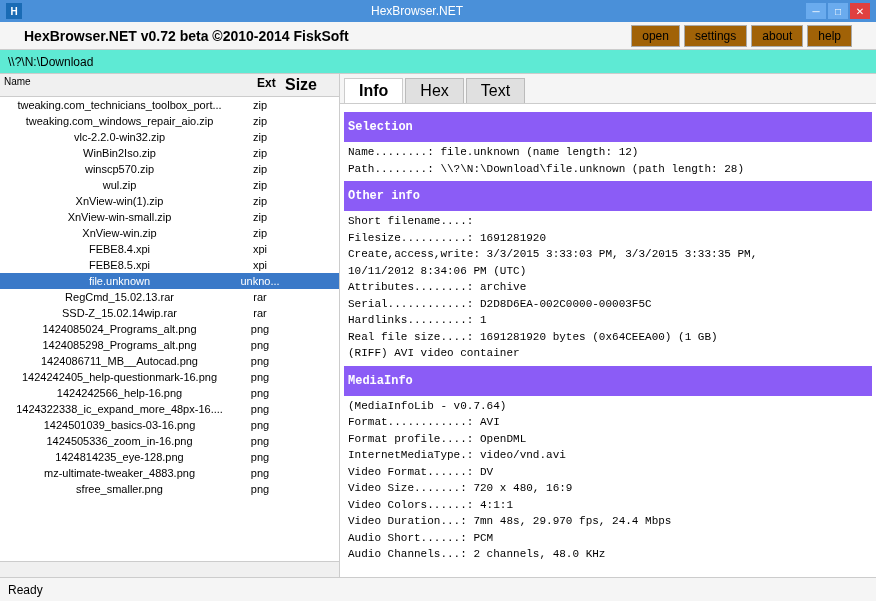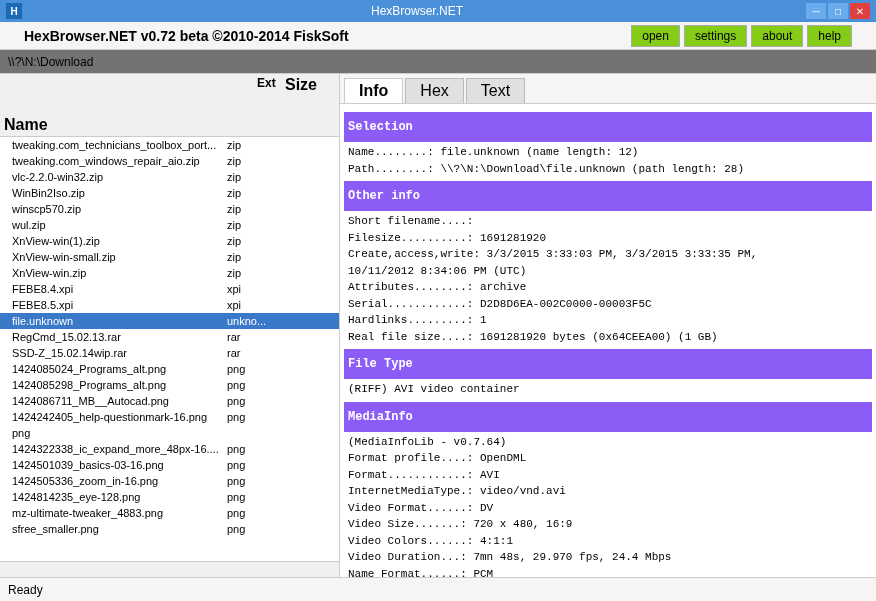--- a/index.html
+++ b/index.html
@@ -51,29 +51,29 @@
       gap: 4px;
     }
     .app-title {
       font-size: 14px;
       font-weight: bold;
       color: #000;
       flex: 1;
     }
     .menu-btn {
       padding: 3px 10px;
-      background: #84cc16;
+      background: #a16207;
       border: 1px solid #aaa;
       cursor: pointer;
       font-size: 12px;
     }
 
     
     .path-bar {
-      background: #737373;
+      background: #5eead4;
       border-bottom: 1px solid #ccc;
       height: 24px;
       display: flex;
       align-items: center;
       padding: 0 8px;
     }
     .path-label {
       font-size: 12px;
       color: #000;
     }
@@ -91,35 +91,36 @@
       border-right: 1px solid #ccc;
       display: flex;
       flex-direction: column;
     }
     .file-list-header {
       display: flex;
       background: #f0f0f0;
       border-bottom: 1px solid #ccc;
       padding: 2px 4px;
     }
-    .col-name { flex: 1; font-weight: bold; font-size: 16px; margin-top: 40px; }
+    .col-name { flex: 1; font-weight: normal; font-size: 10px; }
     .col-ext { width: 28px; font-weight: bold; font-size: 12px; }
     .col-size { width: 50px; font-weight: bold; font-size: 16px; }
     .file-list-body {
       flex: 1;
       overflow-y: auto;
       overflow-x: hidden;
     }
     .file-row {
       display: flex;
-      padding: 1px 12px;
+      padding: 1px 4px;
       cursor: pointer;
       font-size: 11px;
       min-height: 16px;
       align-items: center;
+      text-align: center;
     }
     .file-row.selected { background: #3a79c8; color: white; }
     .file-row .fn { flex: 1; overflow: hidden; text-overflow: ellipsis; white-space: nowrap; }
     .file-row .fe { width: 50px; font-size: 11px; }
     .file-row .fs { width: 50px; font-size: 11px; }
 
     
     .file-list-body::-webkit-scrollbar { width: 16px; }
     .file-list-body::-webkit-scrollbar-track { background: #f0f0f0; }
     .file-list-body::-webkit-scrollbar-thumb { background: #aaa; border: 1px solid #888; }
@@ -323,20 +324,21 @@
       <span class="fn">1424086711_MB__Autocad.png</span>
       <span class="fe">png</span>
       <span class="fs"></span>
     </div>
         <div class="file-row">
       <span class="fn">1424242405_help-questionmark-16.png</span>
       <span class="fe">png</span>
       <span class="fs"></span>
     </div>
         <div class="file-row">
+      <span class="fn">1424242566_help-16.png</span>
       <span class="fe">png</span>
       <span class="fs"></span>
     </div>
         <div class="file-row">
       <span class="fn">1424322338_ic_expand_more_48px-16....</span>
       <span class="fe">png</span>
       <span class="fs"></span>
     </div>
         <div class="file-row">
       <span class="fn">1424501039_basics-03-16.png</span>
@@ -383,32 +385,31 @@
         <div class="info-text">Path........: \\?\N:\Download\file.unknown (path length: 28)</div>
         <div class="section-header">Other info</div>
         <div class="info-text">Short filename....:</div>
         <div class="info-text">Filesize..........: 1691281920</div>
         <div class="info-text">Create,access,write: 3/3/2015 3:33:03 PM, 3/3/2015 3:33:35 PM,</div>
         <div class="info-text">10/11/2012 8:34:06 PM (UTC)</div>
         <div class="info-text">Attributes........: archive</div>
         <div class="info-text">Serial............: D2D8D6EA-002C0000-00003F5C</div>
         <div class="info-text">Hardlinks.........: 1</div>
         <div class="info-text">Real file size....: 1691281920 bytes (0x64CEEA00) (1 GB)</div>
-        <div class="section-header">File Type</div>
         <div class="info-text">(RIFF) AVI video container</div>
         <div class="section-header">MediaInfo</div>
         <div class="info-text">(MediaInfoLib - v0.7.64)</div>
+        <div class="info-text">Format............: AVI</div>
         <div class="info-text">Format profile....: OpenDML</div>
-        <div class="info-text">Format............: AVI</div>
         <div class="info-text">InternetMediaType.: video/vnd.avi</div>
         <div class="info-text">Video Format......: DV</div>
         <div class="info-text">Video Size.......: 720 x 480, 16:9</div>
         <div class="info-text">Video Colors......: 4:1:1</div>
         <div class="info-text">Video Duration...: 7mn 48s, 29.970 fps, 24.4 Mbps</div>
-        <div class="info-text">Name Format......: PCM</div>
+        <div class="info-text">Audio Short......: PCM</div>
         <div class="info-text">Audio Channels...: 2 channels, 48.0 KHz</div>
       </div>
 
   </div>
 </div>
 
 <div class="status-bar">
   <span>Ready</span>
 </div>
 

